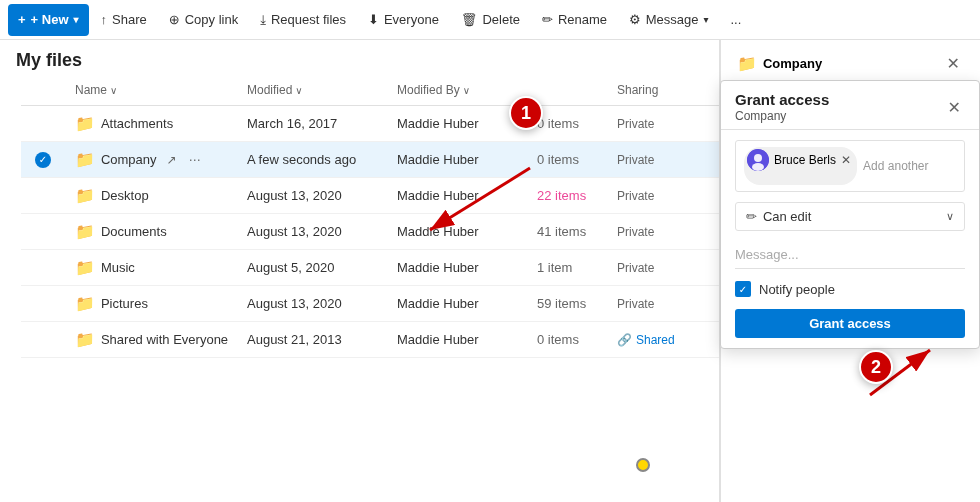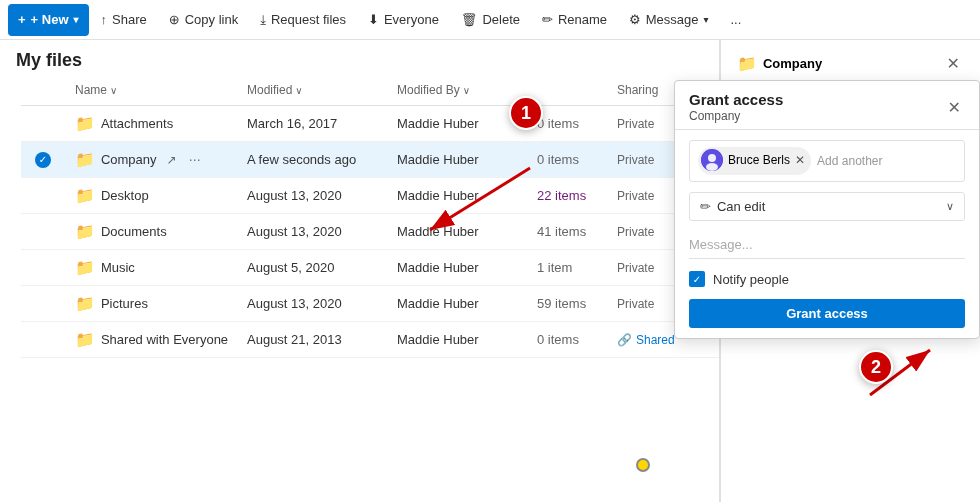--- a/index.html
+++ b/index.html
@@ -244,21 +244,21 @@
       font-size: 16px;
       color: #333;
       cursor: pointer;
     }
 
     
     .grant-access-panel {
       position: absolute;
       right: 0;
       top: 40px;
-      width: 306px;
+      width: 260px;
       background: #fff;
       border: 1px solid #ccc;
       border-radius: 4px;
       box-shadow: 0 4px 16px rgba(0,0,0,0.15);
       z-index: 100;
       overflow: hidden;
     }
 
     .grant-header {
       display: flex;
@@ -301,21 +301,21 @@
       margin-bottom: 10px;
       cursor: text;
     }
 
     .person-tag {
       display: flex;
       align-items: center;
       gap: 5px;
       background: #f0f0f0;
       border-radius: 16px;
-      padding: 2px 6px 4px 3px;
+      padding: 2px 6px 14px 3px;
       font-size: 12px;
     }
     .person-avatar {
       width: 22px;
       height: 22px;
       border-radius: 50%;
       background: #5c4ee0;
       display: flex;
       align-items: center;
       justify-content: center;
@@ -571,21 +571,21 @@
               <span class="file-icon-folder">📁</span>
               <span>Desktop</span>
             </div>
             <div class="file-cell">
               <span>August 13, 2020</span>
             </div>
             <div class="file-cell">
               <span>Maddie Huber</span>
             </div>
             <div class="file-cell">
-              <span style="color:#701a75;text-align:center;">22 items</span>
+              <span style="color:#ec4899;text-align:center;">22 items</span>
             </div>
             <div class="file-cell">
               <span class="sharing-badge">Private</span>
             </div>
           </div>
           <div class="file-row">
             <div class="file-cell"></div>
             <div class="file-cell">
               <span class="file-icon-folder">📁</span>
               <span>Documents</span>

